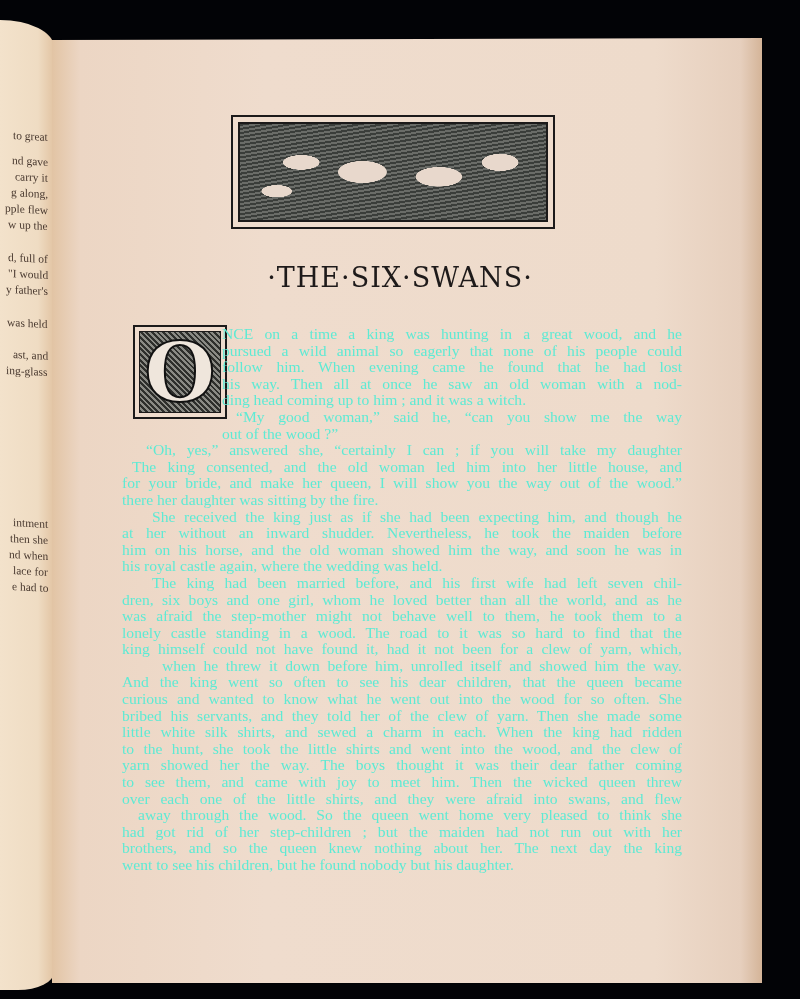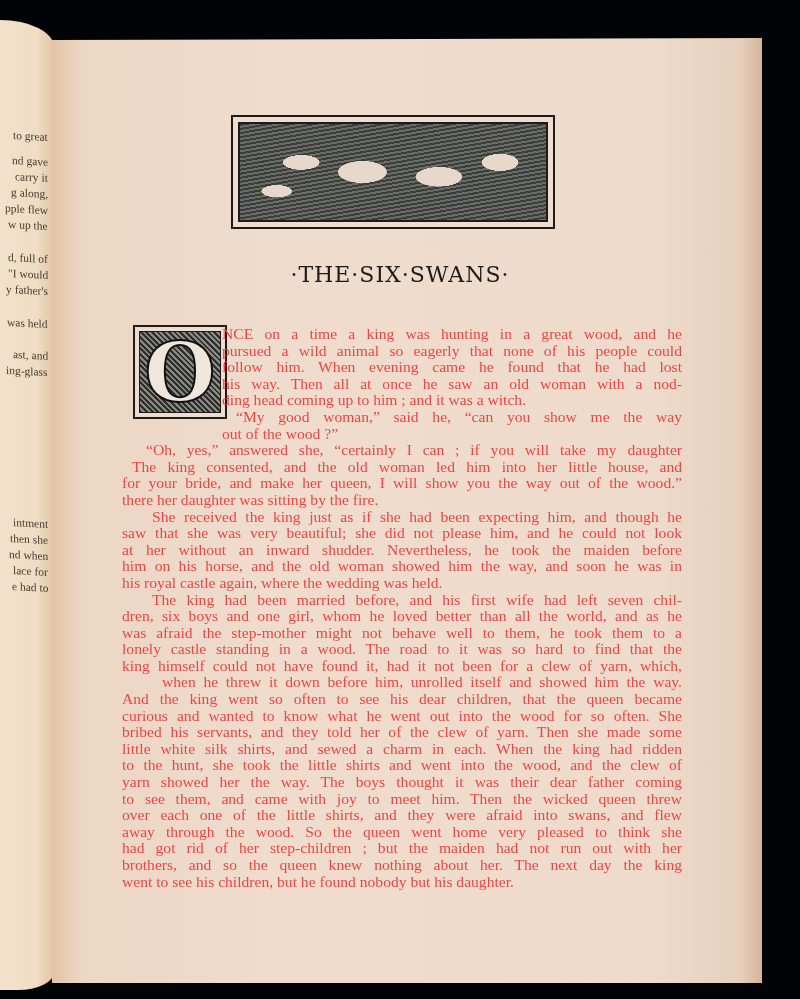--- a/index.html
+++ b/index.html
@@ -34,40 +34,40 @@
     background:
       radial-gradient(ellipse 30px 12px at 20% 40%, #e8d8cc 60%, transparent 62%),
       radial-gradient(ellipse 40px 18px at 40% 50%, #e8d8cc 60%, transparent 62%),
       radial-gradient(ellipse 38px 16px at 65% 55%, #e8d8cc 60%, transparent 62%),
       radial-gradient(ellipse 30px 14px at 85% 40%, #e8d8cc 60%, transparent 62%),
       radial-gradient(ellipse 25px 10px at 12% 70%, #e8d8cc 60%, transparent 62%),
       repeating-linear-gradient(170deg, #3a3d3a 0 2px, #6a6c68 2px 4px);
   }
   .title {
     position: absolute; left: 0; right: 0; top: 262px; text-align: center;
-    font-size: 22px; letter-spacing: 1px; color: #1e1a1a;
+    font-size: 27px; letter-spacing: 1px; color: #1e1a1a;
     font-family: "DejaVu Serif", serif;
   }
   .dropcap {
     position: absolute; left: 133px; top: 325px; width: 90px; height: 90px;
     border: 2px solid #1c1a1a; background: #efdccd;
   }
   .dropcap-inner {
     position: absolute; inset: 4px; border: 1.5px solid #1c1a1a;
     background: repeating-linear-gradient(45deg, #2e2f2c 0 2px, #8a8a84 2px 4px);
     display: flex; align-items: center; justify-content: center;
   }
   .dropcap-letter {
     font-size: 82px; line-height: 1; color: #efe6dc;
     font-family: "DejaVu Serif", serif; font-weight: bold;
     -webkit-text-stroke: 2px #111;
   }
   .text-block {
     position: absolute; left: 122px; top: 326px; width: 560px;
-    font-size: 15.6px; line-height: 16.6px; color: #ef4444;
+    font-size: 15.6px; line-height: 16.6px; color: #5eead4;
   }
   .line { white-space: nowrap; text-align: justify; text-align-last: justify; height: 16.6px; }
   .line.last { text-align-last: left; }
 </style>
 </head>
 <body>
 
 <div class="left-page" id="left-page">
     <span class="frag" style="top: 110px;">to great</span>
     <span class="frag" style="top: 135px;">nd gave</span>
@@ -108,35 +108,34 @@
     <div class="line" style="padding-left: 100px;">follow him.  When evening came he found that he had lost</div>
     <div class="line" style="padding-left: 100px; font-family: Liberation Serif, serif;">his way.  Then all at once he saw an old woman with a nod-</div>
     <div class="line last" style="padding-left: 100px;">ding head coming up to him ; and it was a witch.</div>
     <div class="line" style="padding-left: 114px;">“My good woman,” said he, “can you show me the way</div>
     <div class="line last" style="padding-left: 100px;">out of the wood ?”</div>
     <div class="line" style="padding-left: 24px;">“Oh, yes,” answered she, “certainly I can ; if you will take my daughter</div>
     <div class="line" style="padding-left: 10px;">The king consented, and the old woman led him into her little house, and</div>
     <div class="line" style="padding-left: 0px;">for your bride, and make her queen, I will show you the way out of the wood.”</div>
     <div class="line last" style="padding-left: 0px;">there her daughter was sitting by the fire.</div>
     <div class="line" style="padding-left: 30px;">She received the king just as if she had been expecting him, and though he</div>
-    <div class="line" style="padding-left: 0px;">saw that she was very beautiful; she did not please him, and he could not look</div>
     <div class="line" style="padding-left: 0px;">at her without an inward shudder.  Nevertheless, he took the maiden before</div>
     <div class="line" style="padding-left: 0px;">him on his horse, and the old woman showed him the way, and soon he was in</div>
     <div class="line last" style="padding-left: 0px;">his royal castle again, where the wedding was held.</div>
     <div class="line" style="padding-left: 30px;">The king had been married before, and his first wife had left seven chil-</div>
     <div class="line" style="padding-left: 0px;">dren, six boys and one girl, whom he loved better than all the world, and as he</div>
     <div class="line" style="padding-left: 0px;">was afraid the step-mother might not behave well to them, he took them to a</div>
     <div class="line" style="padding-left: 0px;">lonely castle standing in a wood.  The road to it was so hard to find that the</div>
     <div class="line" style="padding-left: 0px;">king himself could not have found it, had it not been for a clew of yarn, which,</div>
     <div class="line" style="padding-left: 0px; margin-left: 40px;">when he threw it down before him, unrolled itself and showed him the way.</div>
     <div class="line" style="padding-left: 0px;">And the king went so often to see his dear children, that the queen became</div>
     <div class="line" style="padding-left: 0px;">curious and wanted to know what he went out into the wood for so often.  She</div>
     <div class="line" style="padding-left: 0px;">bribed his servants, and they told her of the clew of yarn.  Then she made some</div>
     <div class="line" style="padding-left: 0px;">little white silk shirts, and sewed a charm in each.  When the king had ridden</div>
     <div class="line" style="padding-left: 0px;">to the hunt, she took the little shirts and went into the wood, and the clew of</div>
     <div class="line" style="padding-left: 0px;">yarn showed her the way.  The boys thought it was their dear father coming</div>
     <div class="line" style="padding-left: 0px;">to see them, and came with joy to meet him.  Then the wicked queen threw</div>
     <div class="line" style="padding-left: 0px;">over each one of the little shirts, and they were afraid into swans, and flew</div>
-    <div class="line" style="padding-left: 0px;">away through the wood.  So the queen went home very pleased to think she</div>
+    <div class="line" style="padding-left: 0px; margin-left: 16px;">away through the wood.  So the queen went home very pleased to think she</div>
     <div class="line" style="padding-left: 0px;">had got rid of her step-children ; but the maiden had not run out with her</div>
     <div class="line" style="padding-left: 0px;">brothers, and so the queen knew nothing about her.  The next day the king</div>
     <div class="line last" style="padding-left: 0px;">went to see his children, but he found nobody but his daughter.</div>
   </div>
 
 </body></html>

